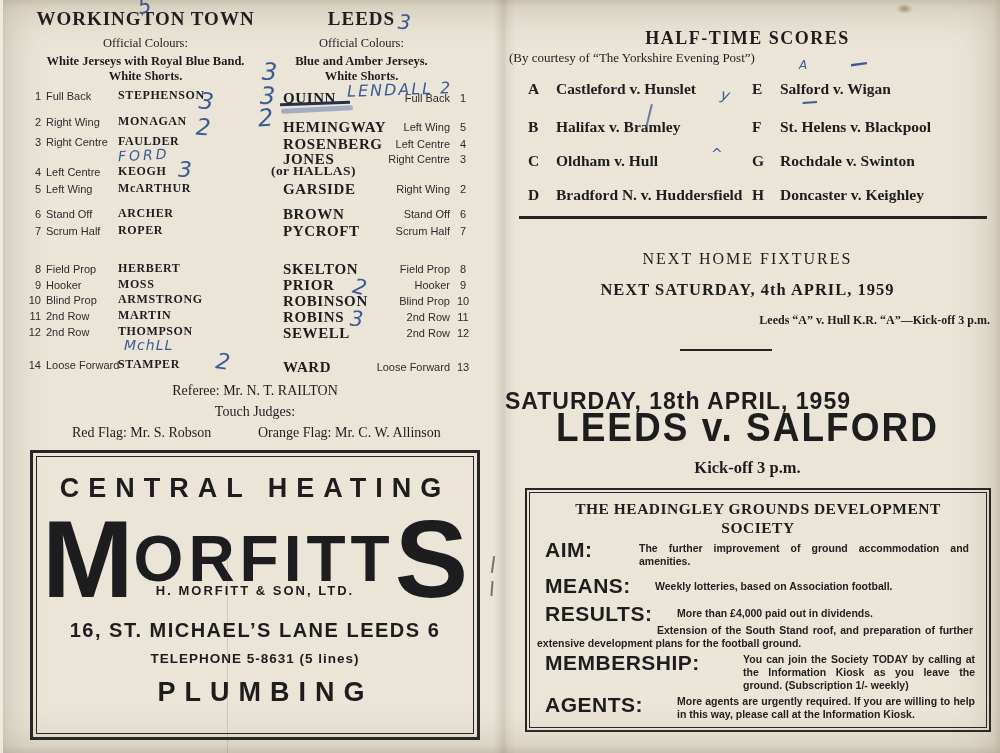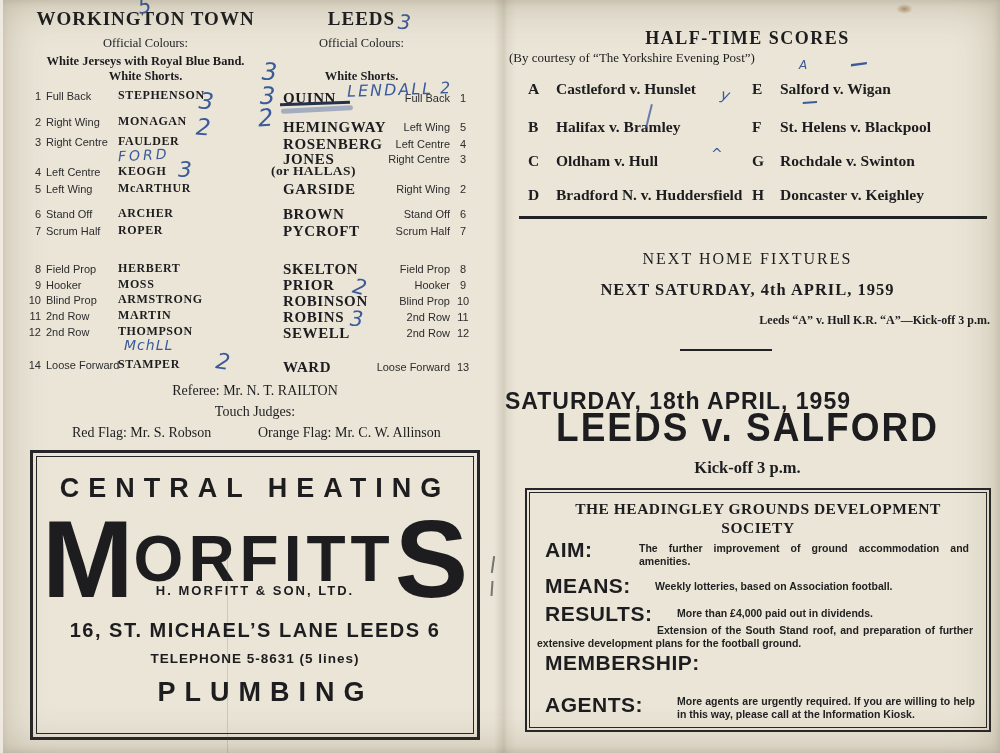--- a/index.html
+++ b/index.html
@@ -161,20 +161,21 @@
     <div class="h-row" style="top:357px">
         <span class="h-num">14</span>
         <span class="h-pos">Loose Forward</span>
         <span class="h-name">STAMPER</span>
       </div>
   </div>
 
   <div class="away-block">
     <div class="team-title">LEEDS</div>
     <div class="colours-label">Official Colours:</div>
+    <div class="colours1">Blue and Amber Jerseys.</div>
     <div class="colours2">White Shorts.</div>
 
     <div class="a-row" style="top:90px">
         <span class="a-name">QUINN</span>
         <span class="a-pos">Full Back</span>
         <span class="a-num">1</span>
       </div>
     <div class="a-row" style="top:119px">
         <span class="a-name">HEMINGWAY</span>
         <span class="a-pos">Left Wing</span>
@@ -296,20 +297,21 @@
       <div class="so-text" style="left:112px;top:52px;width:330px">The further improvement of ground accommodation and amenities.</div>
 
       <div class="so-label" style="top:84px;font-size:21px">MEANS:</div>
       <div class="so-text" style="left:128px;top:90px;width:310px;text-align:left">Weekly lotteries, based on Association football.</div>
 
       <div class="so-label" style="top:112px;font-size:21px">RESULTS:</div>
       <div class="so-text" style="left:150px;top:117px;width:300px;text-align:left">More than £4,000 paid out in dividends.</div>
       <div class="so-text" style="left:10px;top:134px;width:436px;text-indent:120px">Extension of the South Stand roof, and preparation of further extensive development plans for the football ground.</div>
 
       <div class="so-label" style="top:161px;font-size:21px">MEMBERSHIP:</div>
+      <div class="so-text" style="left:216px;top:163px;width:232px">You can join the Society TODAY by calling at the Information Kiosk as you leave the ground. (Subscription 1/- weekly)</div>
 
       <div class="so-label" style="top:203px;font-size:21px">AGENTS:</div>
       <div class="so-text" style="left:150px;top:205px;width:298px">More agents are urgently required. If you are willing to help in this way, please call at the Information Kiosk.</div>
     </div>
   </div>
 
   <span class="hw" style="left:138px;top:-6px;font-size:21px;transform:rotate(-10deg)">5</span>
   <span class="hw" style="left:199px;top:88px;font-size:23px;transform:rotate(6deg)">3</span>
   <span class="hw" style="left:196px;top:114px;font-size:23px;transform:rotate(4deg)">2</span>
   <span class="hw" style="left:262px;top:58px;font-size:24px;transform:rotate(3deg)">3</span>

